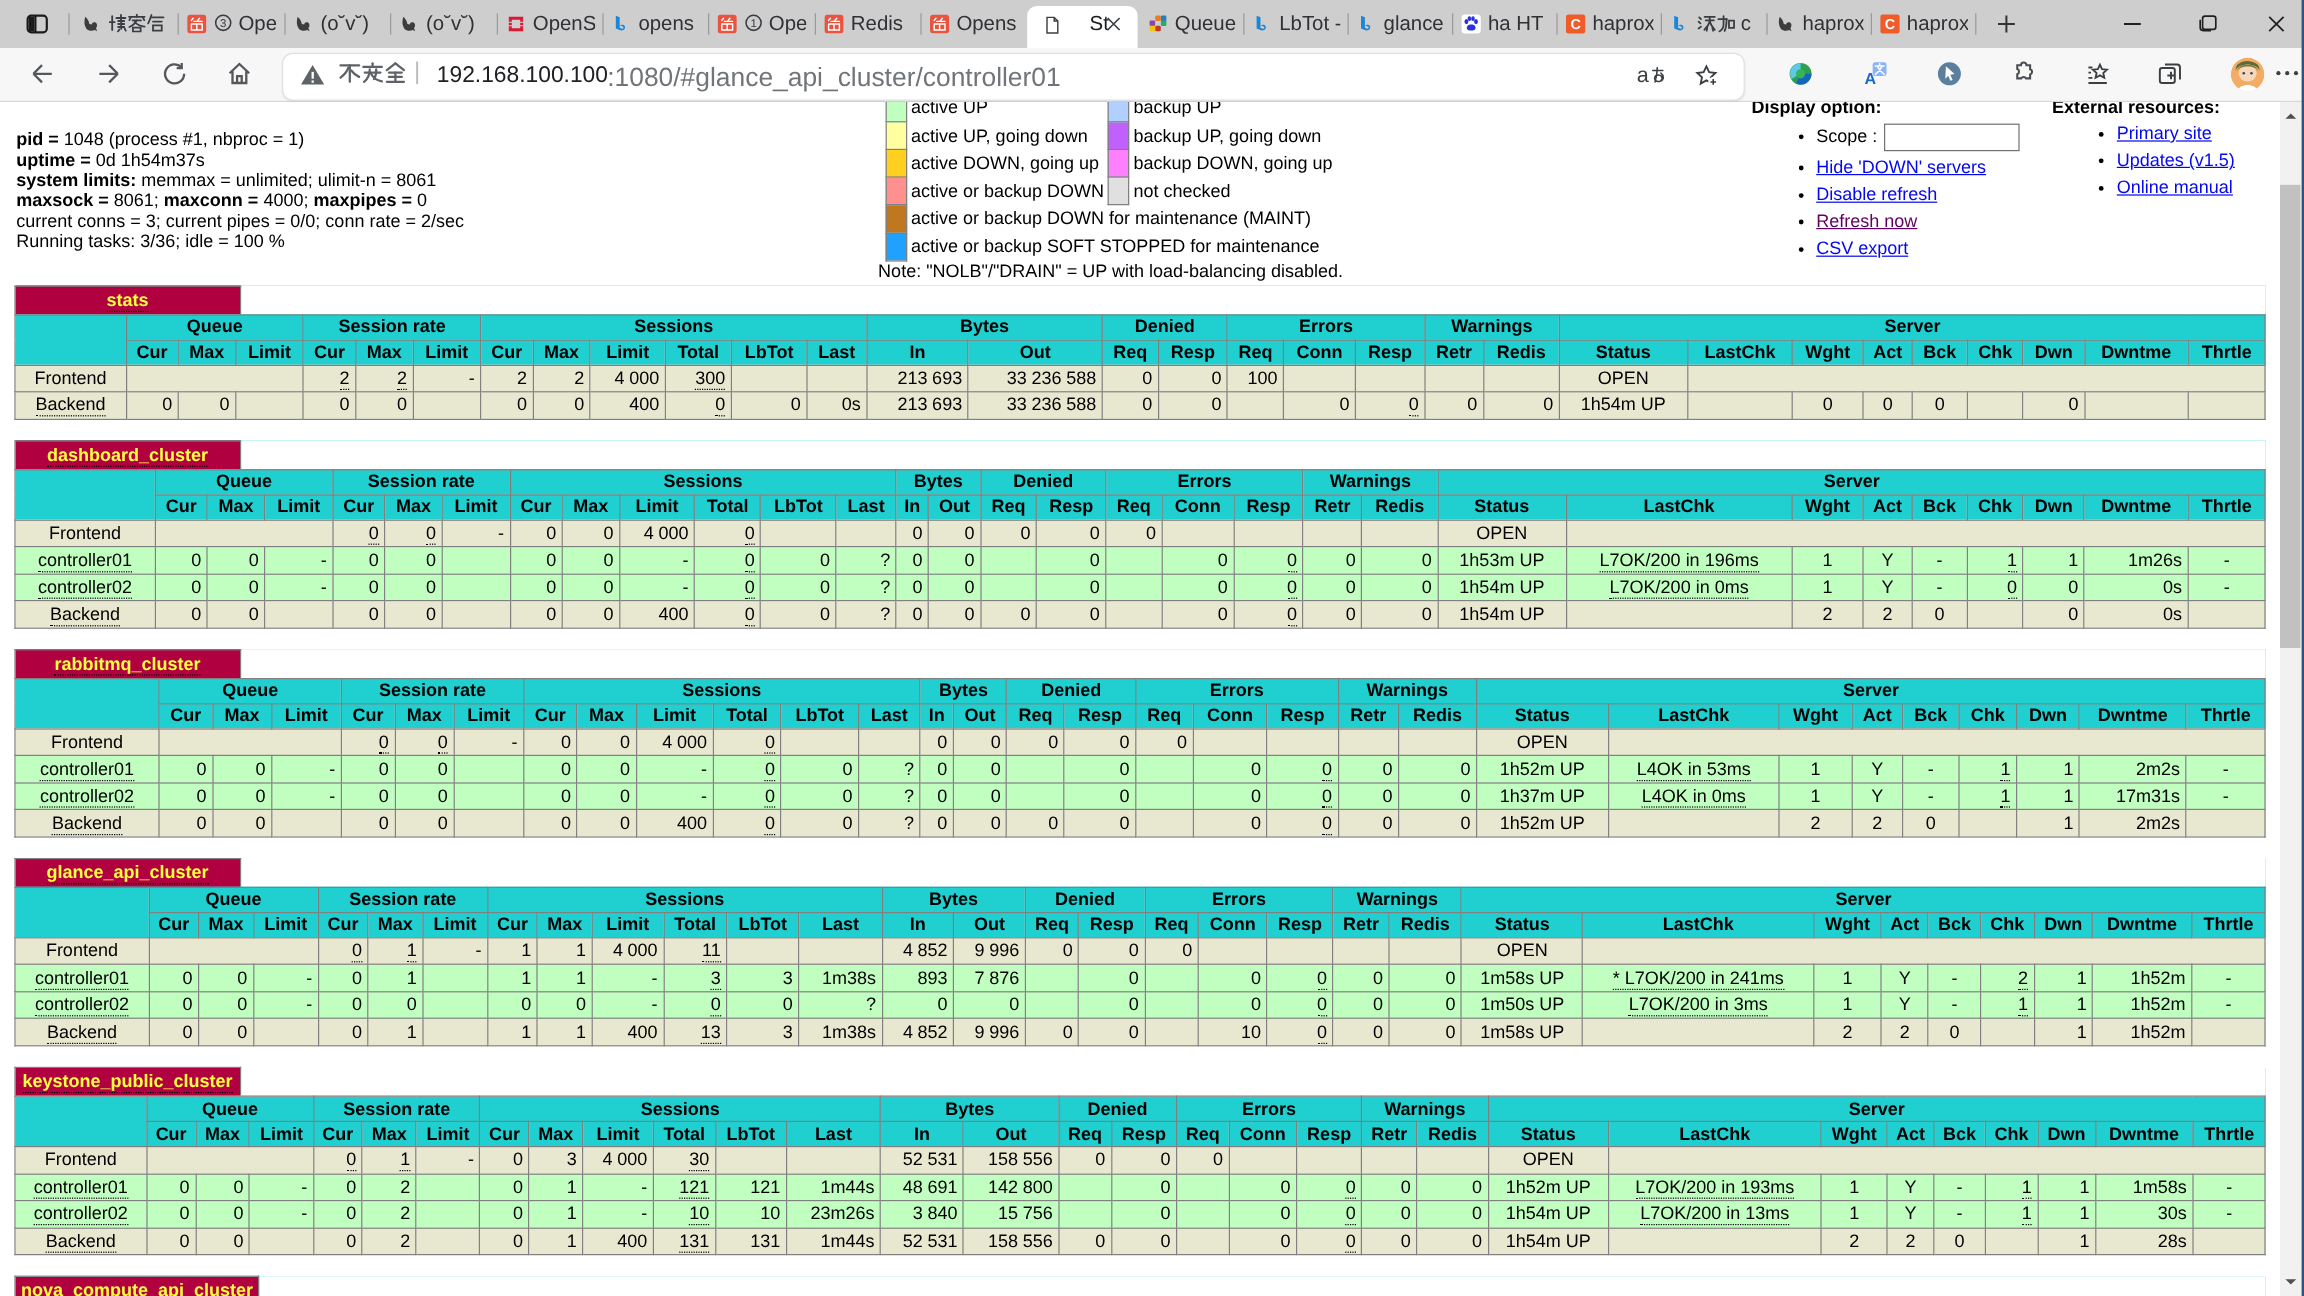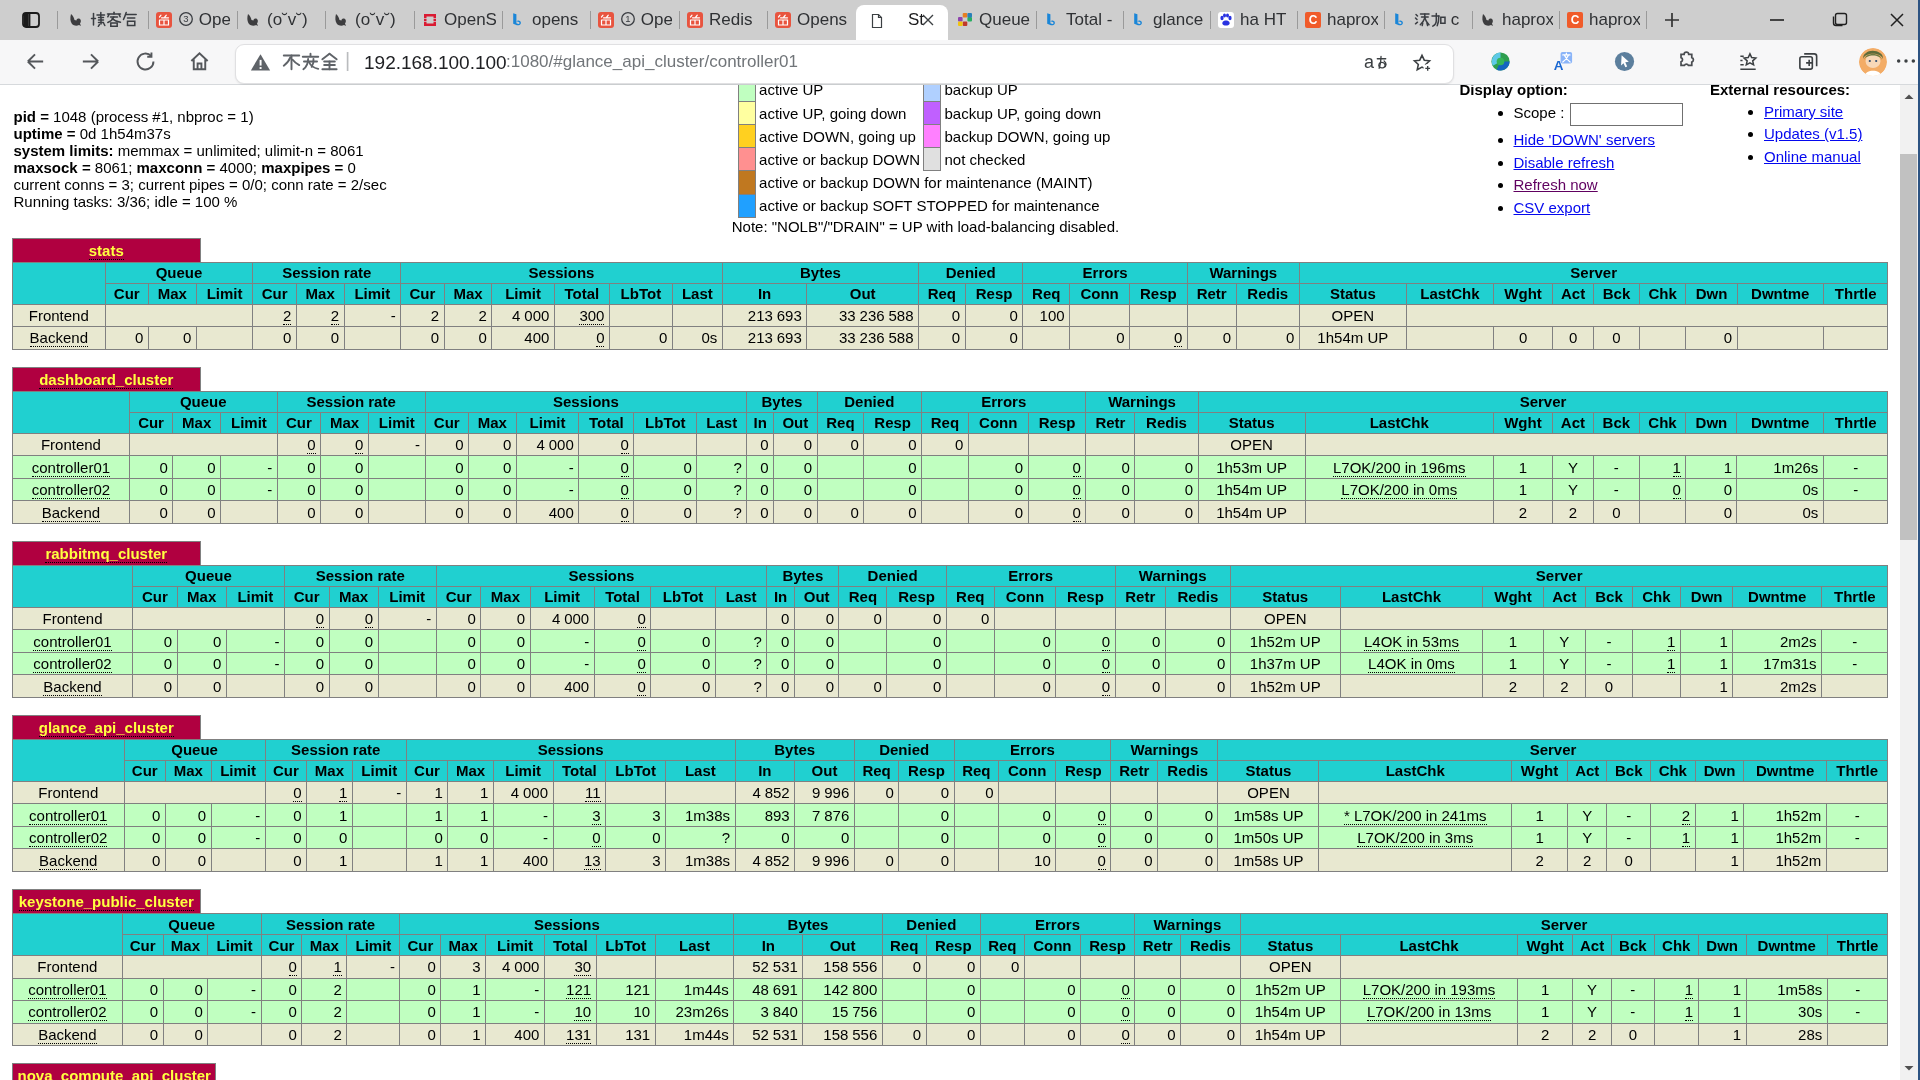--- a/index.html
+++ b/index.html
@@ -19,21 +19,21 @@
 .newtab { position:absolute; left:1662px; top:10px; width:20px; height:20px; }
 .wbtn { position:absolute; top:9px; width:22px; height:22px; }
 
 .toolbar { position:absolute; left:0; top:40px; width:1920px; height:44px; background:#f7f7f8; border-bottom:1px solid #d6d9dc; }
 .tbi { position:absolute; top:10px; width:23px; height:23px; }
 .urlbar { position:absolute; left:235px; top:4px; width:1217px; height:38px; background:#fff; border:1px solid #e0e0e2; border-radius:9px; box-shadow:0 1px 2px rgba(0,0,0,.08); }
 .warn { position:absolute; left:14px; top:7px; width:21px; height:21px; }
 .insec { position:absolute; left:46px; top:6px; font-size:19px; color:#5f6368; }
 .usep { position:absolute; left:109px; top:4px; font-size:20px; color:#babcbe; }
 .uhost { position:absolute; left:128px; top:7px; font-size:19px; color:#202124; }
-.upath { position:absolute; left:270px; top:7px; font-size:17px; color:#717579; }
+.upath { position:absolute; left:270px; top:7px; font-size:22px; color:#717579; }
 .aa { position:absolute; left:1128px; top:7px; font-size:18px; color:#3c4043; }
 .starp { position:absolute; left:1175px; top:7px; width:22px; height:22px; }
 .avatar { position:absolute; left:1859px; top:8px; width:28px; height:28px; border-radius:50%; overflow:hidden; }
 .dots { position:absolute; left:1895px; top:10px; width:22px; height:22px; }
 
 .page { position:absolute; left:0; top:85px; width:1900px; height:995px; background:#fff; overflow:hidden; }
 .edge { position:absolute; right:0; top:0; width:2.5px; height:1080px; background:#2d5382; }
 .sbar { position:absolute; left:1900px; top:85px; width:18px; height:995px; background:#f1f1f1; }
 .sarr { position:absolute; left:0; width:18px; height:24px; background:#f1f1f1; text-align:center; padding-top:5px; box-sizing:border-box; }
 .sthumb { position:absolute; left:0; top:69px; width:17px; height:386px; background:#c1c1c1; }
@@ -175,21 +175,21 @@
         <rect x="5.7" y="1" width="4.6" height="4.6" rx="1" fill="#e67e22"></rect>
         <rect x="10.4" y="5" width="4.6" height="4.6" rx="1" fill="#27ae60"></rect>
         <rect x="5.7" y="9.4" width="4.6" height="4.6" rx="1" fill="#c0392b"></rect>
         <rect x="1" y="9.4" width="4.6" height="4.6" rx="1" fill="#f1c40f"></rect>
         <rect x="10.4" y="1" width="4.6" height="4.6" rx="1" fill="#2980b9"></rect>
       </svg>
       <div class="ttl" style="left:979px;width:51px">Queue</div>
       <svg class="fav" style="left:1044px;top:12px" viewBox="0 0 16 16">
         <path d="M3.2 1.2 L6.4 2.3 V9.2 C7 8.7 8.2 8.3 9.3 8.7 C10.8 9.2 11.3 10.7 10.6 11.9 C10 13 8.5 13.6 6.9 13.2 L3.2 11.8 Z M6.4 9.2 L6.4 11.2 L8.3 11.9 C9.2 12.1 9.9 11.3 9.4 10.5 C8.9 9.7 7.4 9.4 6.4 9.2 Z" fill="#1a86d8" fill-rule="evenodd"></path>
       </svg>
-      <div class="ttl" style="left:1066px;width:51px">Total - </div>
+      <div class="ttl" style="left:1066px;width:51px">LbTot - </div>
       <div class="tsep" style="left:1036px"></div>
       <svg class="fav" style="left:1131px;top:12px" viewBox="0 0 16 16">
         <path d="M3.2 1.2 L6.4 2.3 V9.2 C7 8.7 8.2 8.3 9.3 8.7 C10.8 9.2 11.3 10.7 10.6 11.9 C10 13 8.5 13.6 6.9 13.2 L3.2 11.8 Z M6.4 9.2 L6.4 11.2 L8.3 11.9 C9.2 12.1 9.9 11.3 9.4 10.5 C8.9 9.7 7.4 9.4 6.4 9.2 Z" fill="#1a86d8" fill-rule="evenodd"></path>
       </svg>
       <div class="ttl" style="left:1153px;width:51px">glance</div>
       <div class="tsep" style="left:1123px"></div>
       <div class="fav baiduback" style="left:1218px;top:12px"><svg viewBox="0 0 16 16" width="16" height="16">
           <ellipse cx="4" cy="6" rx="1.6" ry="2.2" fill="#2932e1"></ellipse>
           <ellipse cx="12" cy="6" rx="1.6" ry="2.2" fill="#2932e1"></ellipse>
           <ellipse cx="6.5" cy="3.6" rx="1.5" ry="2" fill="#2932e1"></ellipse>

